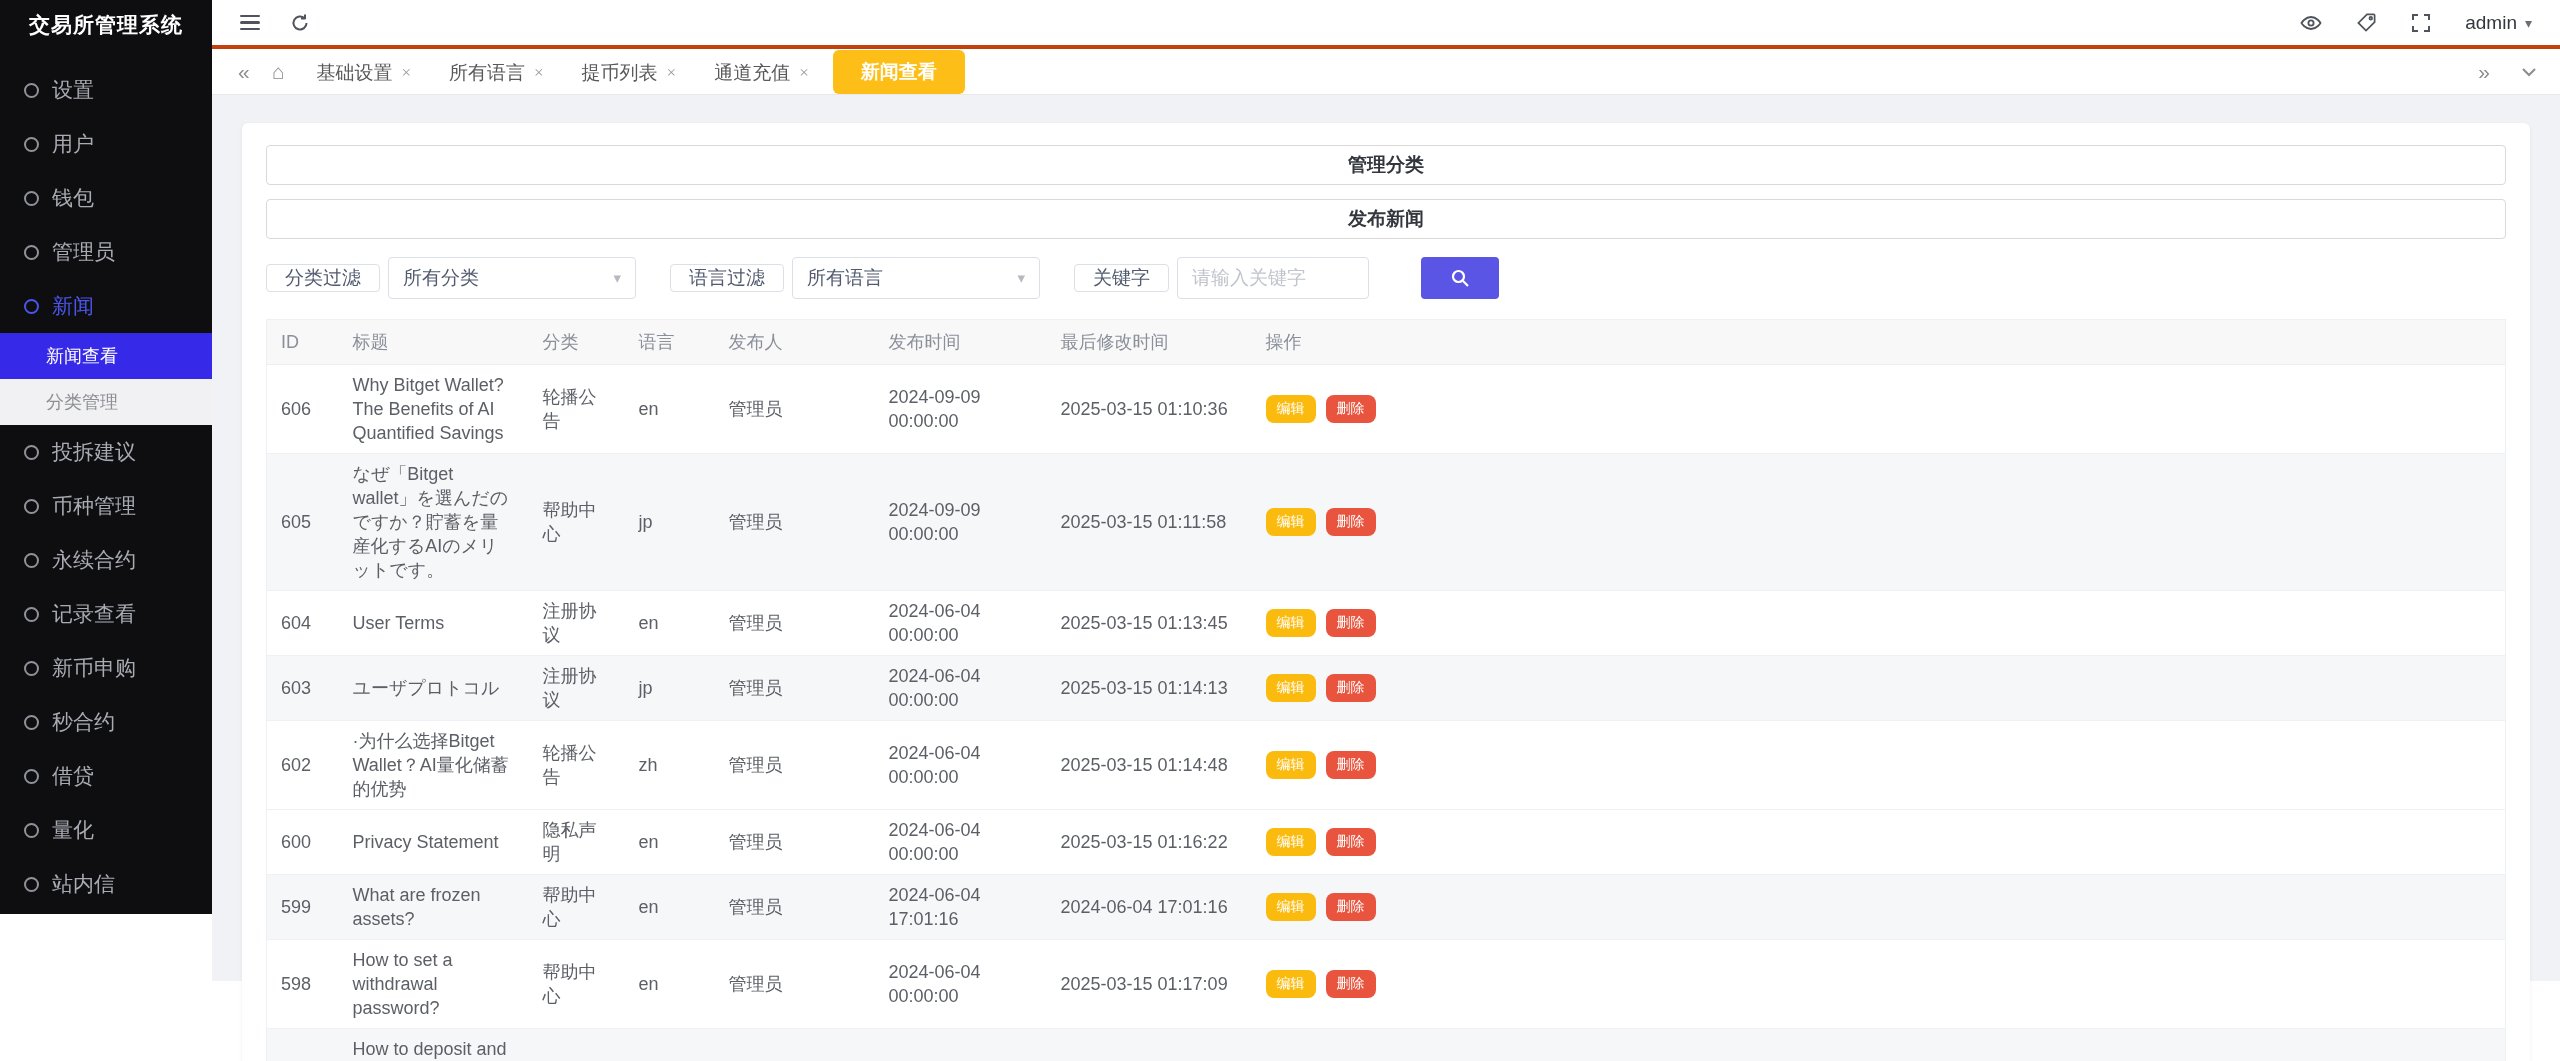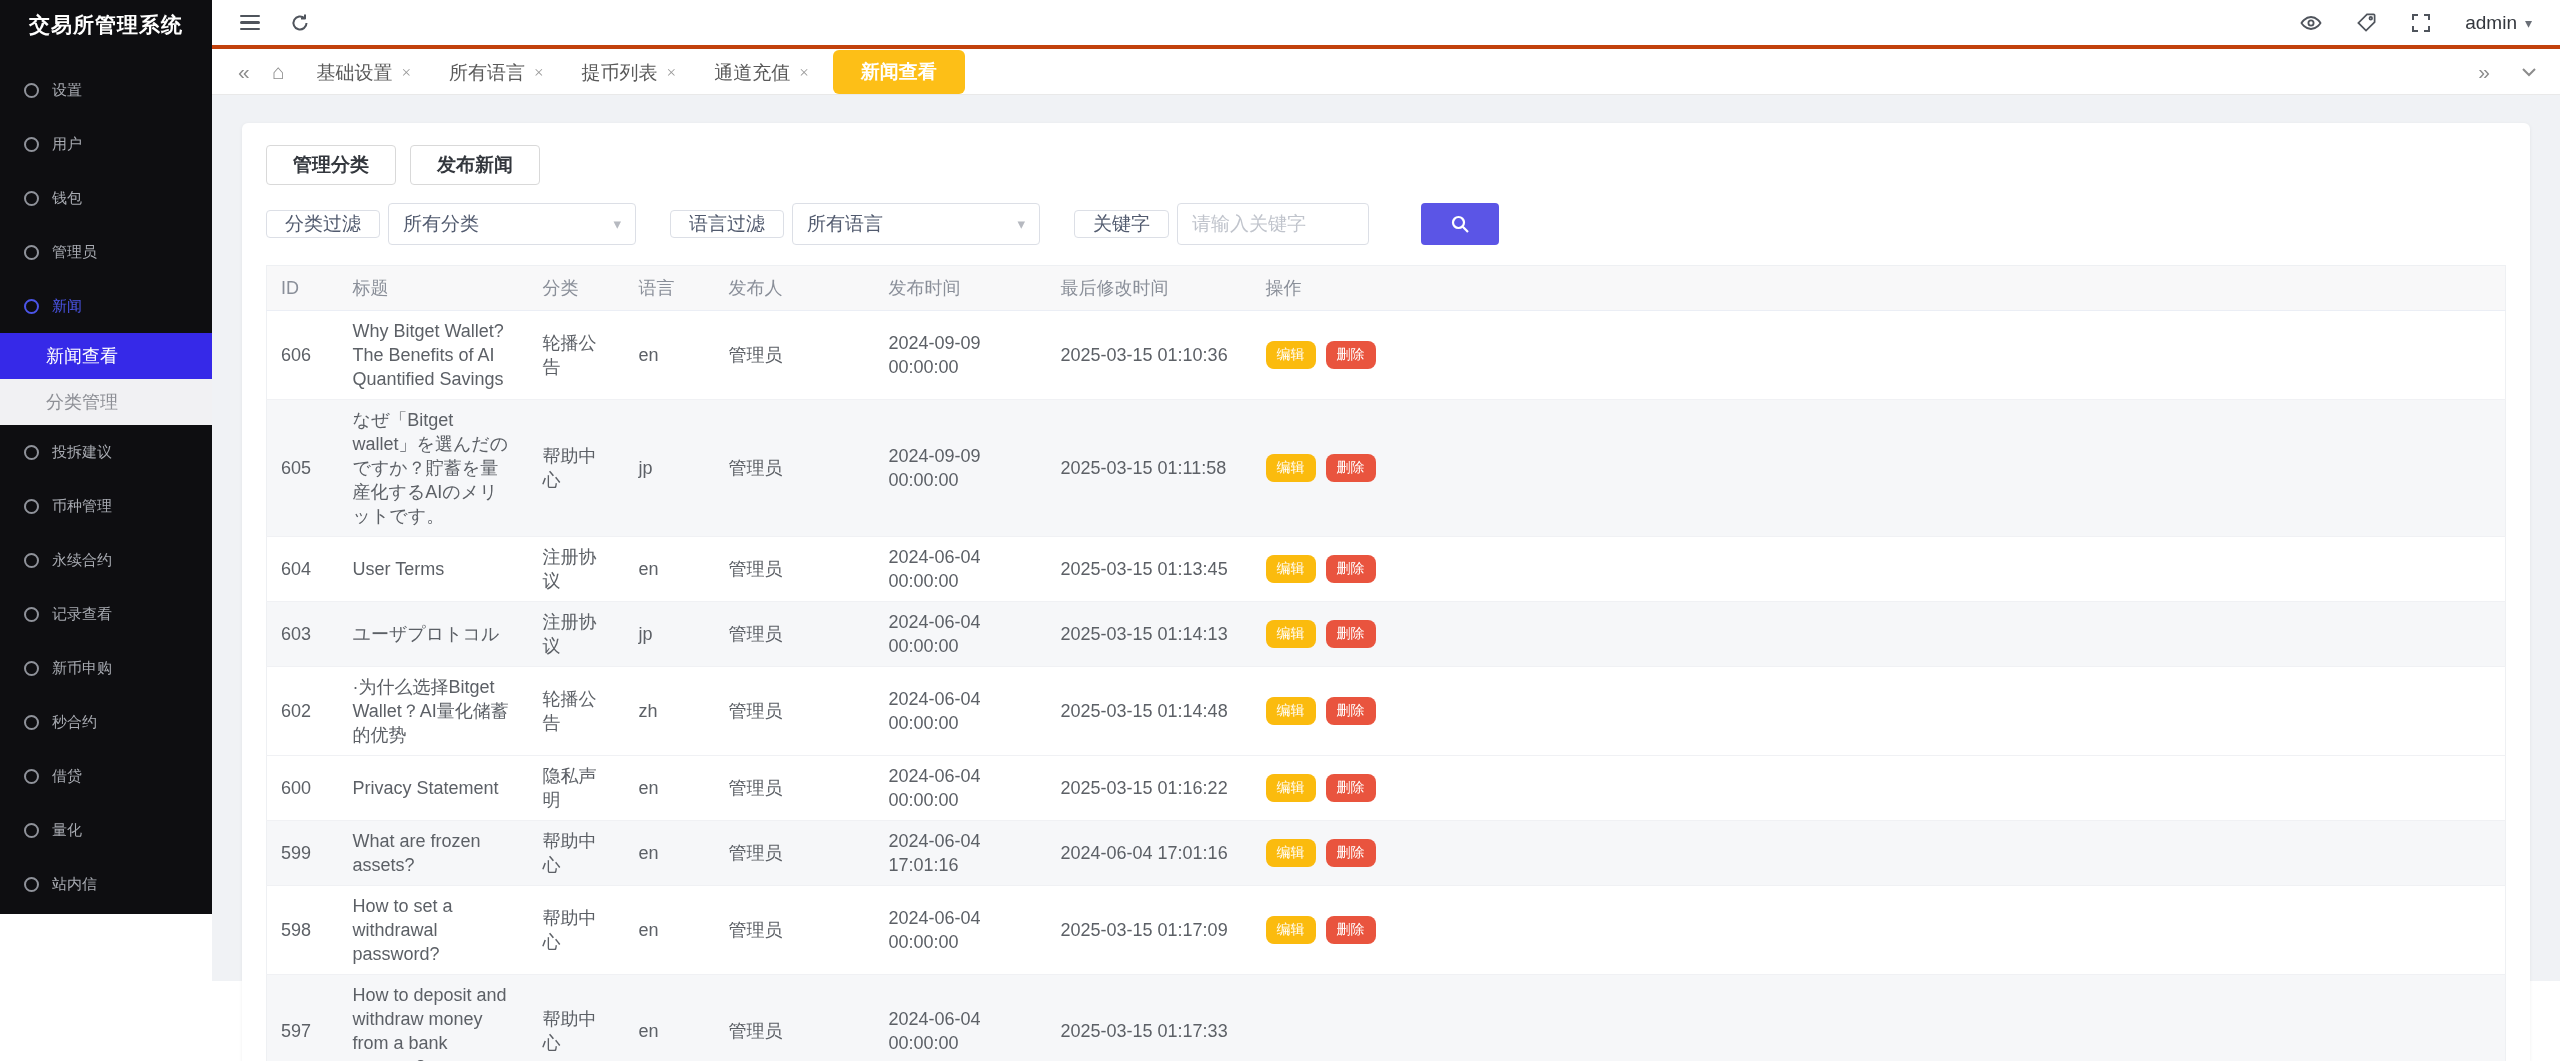--- a/index.html
+++ b/index.html
@@ -6,21 +6,21 @@
   html,body { width:2560px; height:1061px; }
   body { font-family:"Liberation Sans","DejaVu Sans",sans-serif; background:#ffffff; overflow:hidden; }
 
   .app { display:flex; width:2560px; height:1061px; }
 
   
   .sidebar { width:212px; flex-shrink:0; background:#ffffff; }
   .sidebar-dark { background:#0e0e11; height:914px; width:100%; }
   .logo { height:49px; display:flex; align-items:center; justify-content:center; color:#ffffff; font-size:21px; font-weight:bold; letter-spacing:1px; }
   .menu { padding-top:14px; }
-  .menu-item { display:flex; align-items:center; height:54px; padding-left:24px; color:#a8abb2; font-size:15px; cursor:pointer; }
+  .menu-item { display:flex; align-items:center; height:54px; padding-left:24px; color:#a8abb2; font-size:21px; cursor:pointer; }
   .menu-icon { width:15px; height:15px; border:2px solid #8f929a; border-radius:50%; margin-right:13px; flex-shrink:0; }
   .menu-item.parent-active { color:#4b55e8; }
   .menu-item.parent-active .menu-icon { border-color:#4b55e8; }
   .submenu { background:#f1f1f3; }
   .submenu-item { height:46px; display:flex; align-items:center; padding-left:46px; font-size:18px; color:#8d8f95; cursor:pointer; }
   .submenu-item.active { background:#3629e8; color:#ffffff; }
 
   
   .main { flex:1; display:flex; flex-direction:column; background:#ffffff; }
 
@@ -39,21 +39,21 @@
   .tabs { display:flex; align-items:flex-end; gap:10px;font-family:Liberation Serif, serif; }
   .tab { display:flex; align-items:center; gap:9px; padding:8px 14px; font-size:19px; color:#595959; cursor:pointer; border-radius:4px; white-space:nowrap; }
   .tab-close { font-size:17px; color:#9a9a9a; line-height:1; }
   .tab.active { background:#fdbf17; color:#ffffff; padding:9px 28px; font-weight:bold; border-radius:6px; }
   .tabbar-right { margin-left:auto; display:flex; align-items:center; gap:26px; color:#8c8c8c; }
 
   
   .content { background:#f0f2f5; height:886px; padding:28px 30px; }
   .card { background:#ffffff; border-radius:6px; box-shadow:0 1px 4px rgba(0,0,0,.06); padding:22px 24px 26px 24px; }
 
-  .card-tabs { display:flex; gap:14px; }
+  .card-tabs { display:flex; gap:14px;flex-direction:column; }
   .card-tab { height:40px; padding:0 26px; background:#ffffff; border:1px solid #d9d9d9; border-radius:4px; font-size:19px; color:#33373d; font-weight:bold; cursor:pointer; font-family:inherit; }
 
   .filters { display:flex; align-items:center; margin-top:18px; }
   .fgroup { display:flex; align-items:center; margin-right:34px; }
   .addon { border:1px solid #dcdfe6; height:28px; display:flex; align-items:center; padding:0 18px; font-size:19px; color:#515a6e; border-radius:4px; background:#ffffff; white-space:nowrap;text-align:center; }
   .select { border:1px solid #dcdfe6; height:42px; width:248px; display:flex; align-items:center; justify-content:space-between; padding:0 14px; border-radius:4px; font-size:19px; color:#515a6e; margin-left:8px; background:#ffffff; cursor:pointer;text-align:right; }
   .caret { color:#b6b9c0; font-size:15px; }
   .keyword { border:1px solid #dcdfe6; height:42px; width:192px; border-radius:4px; margin-left:8px; padding:0 14px; font-size:19px; color:#515a6e; outline:none; font-family:inherit; }
   .keyword::placeholder { color:#c0c4cc; }
   .search-btn { width:78px; height:42px; background:#5b55e6; border:none; border-radius:4px; margin-left:18px; display:flex; align-items:center; justify-content:center; cursor:pointer; }

